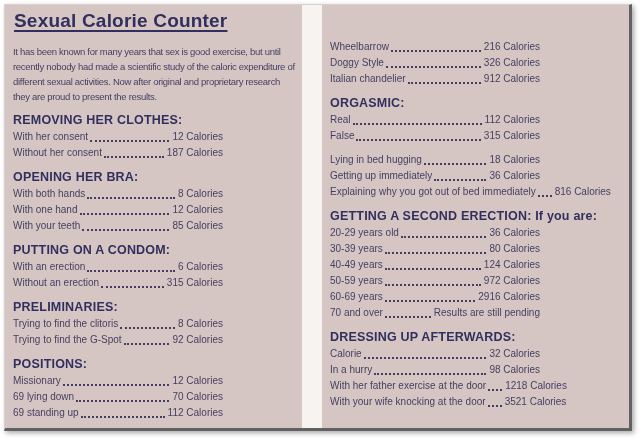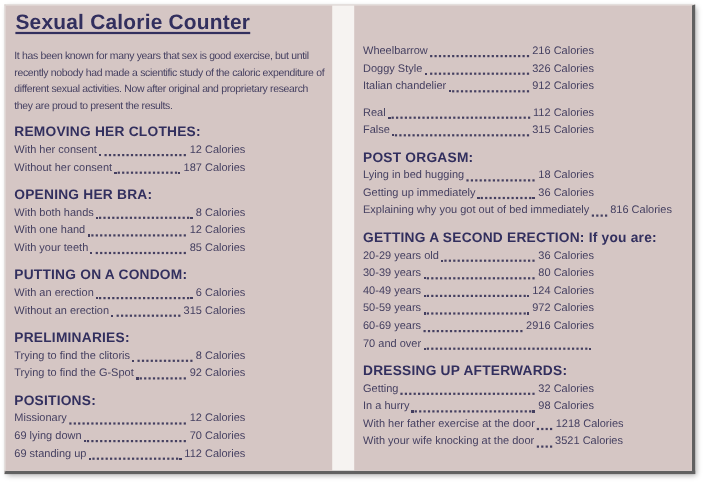--- a/index.html
+++ b/index.html
@@ -152,33 +152,33 @@
             <span class="dots"></span>
             <span class="val">326 Calories</span>
           </div>
           <div class="row">
             <span class="lbl">Italian chandelier</span>
             <span class="dots"></span>
             <span class="val">912 Calories</span>
           </div>
         </div>
         <div class="section">
+          <div class="sec-header">ORGASMIC:</div>
           <div class="row">
             <span class="lbl">Real</span>
             <span class="dots"></span>
             <span class="val">112 Calories</span>
           </div>
           <div class="row">
             <span class="lbl">False</span>
             <span class="dots"></span>
             <span class="val">315 Calories</span>
           </div>
         </div>
         <div class="section">
-          <div class="sec-header">POST ORGASM:</div>
           <div class="row">
             <span class="lbl">Lying in bed hugging</span>
             <span class="dots"></span>
             <span class="val">18 Calories</span>
           </div>
           <div class="row">
             <span class="lbl">Getting up immediately</span>
             <span class="dots"></span>
             <span class="val">36 Calories</span>
           </div>
@@ -211,26 +211,27 @@
             <span class="val">972 Calories</span>
           </div>
           <div class="row">
             <span class="lbl">60-69 years</span>
             <span class="dots"></span>
             <span class="val">2916 Calories</span>
           </div>
           <div class="row">
             <span class="lbl">70 and over</span>
             <span class="dots"></span>
+            <span class="val">Results are still pending</span>
           </div>
         </div>
         <div class="section">
           <div class="sec-header">DRESSING UP AFTERWARDS:</div>
           <div class="row">
-            <span class="lbl">Getting</span>
+            <span class="lbl">Calorie</span>
             <span class="dots"></span>
             <span class="val">32 Calories</span>
           </div>
           <div class="row">
             <span class="lbl">In a hurry</span>
             <span class="dots"></span>
             <span class="val">98 Calories</span>
           </div>
           <div class="row">
             <span class="lbl">With her father exercise at the door</span>

